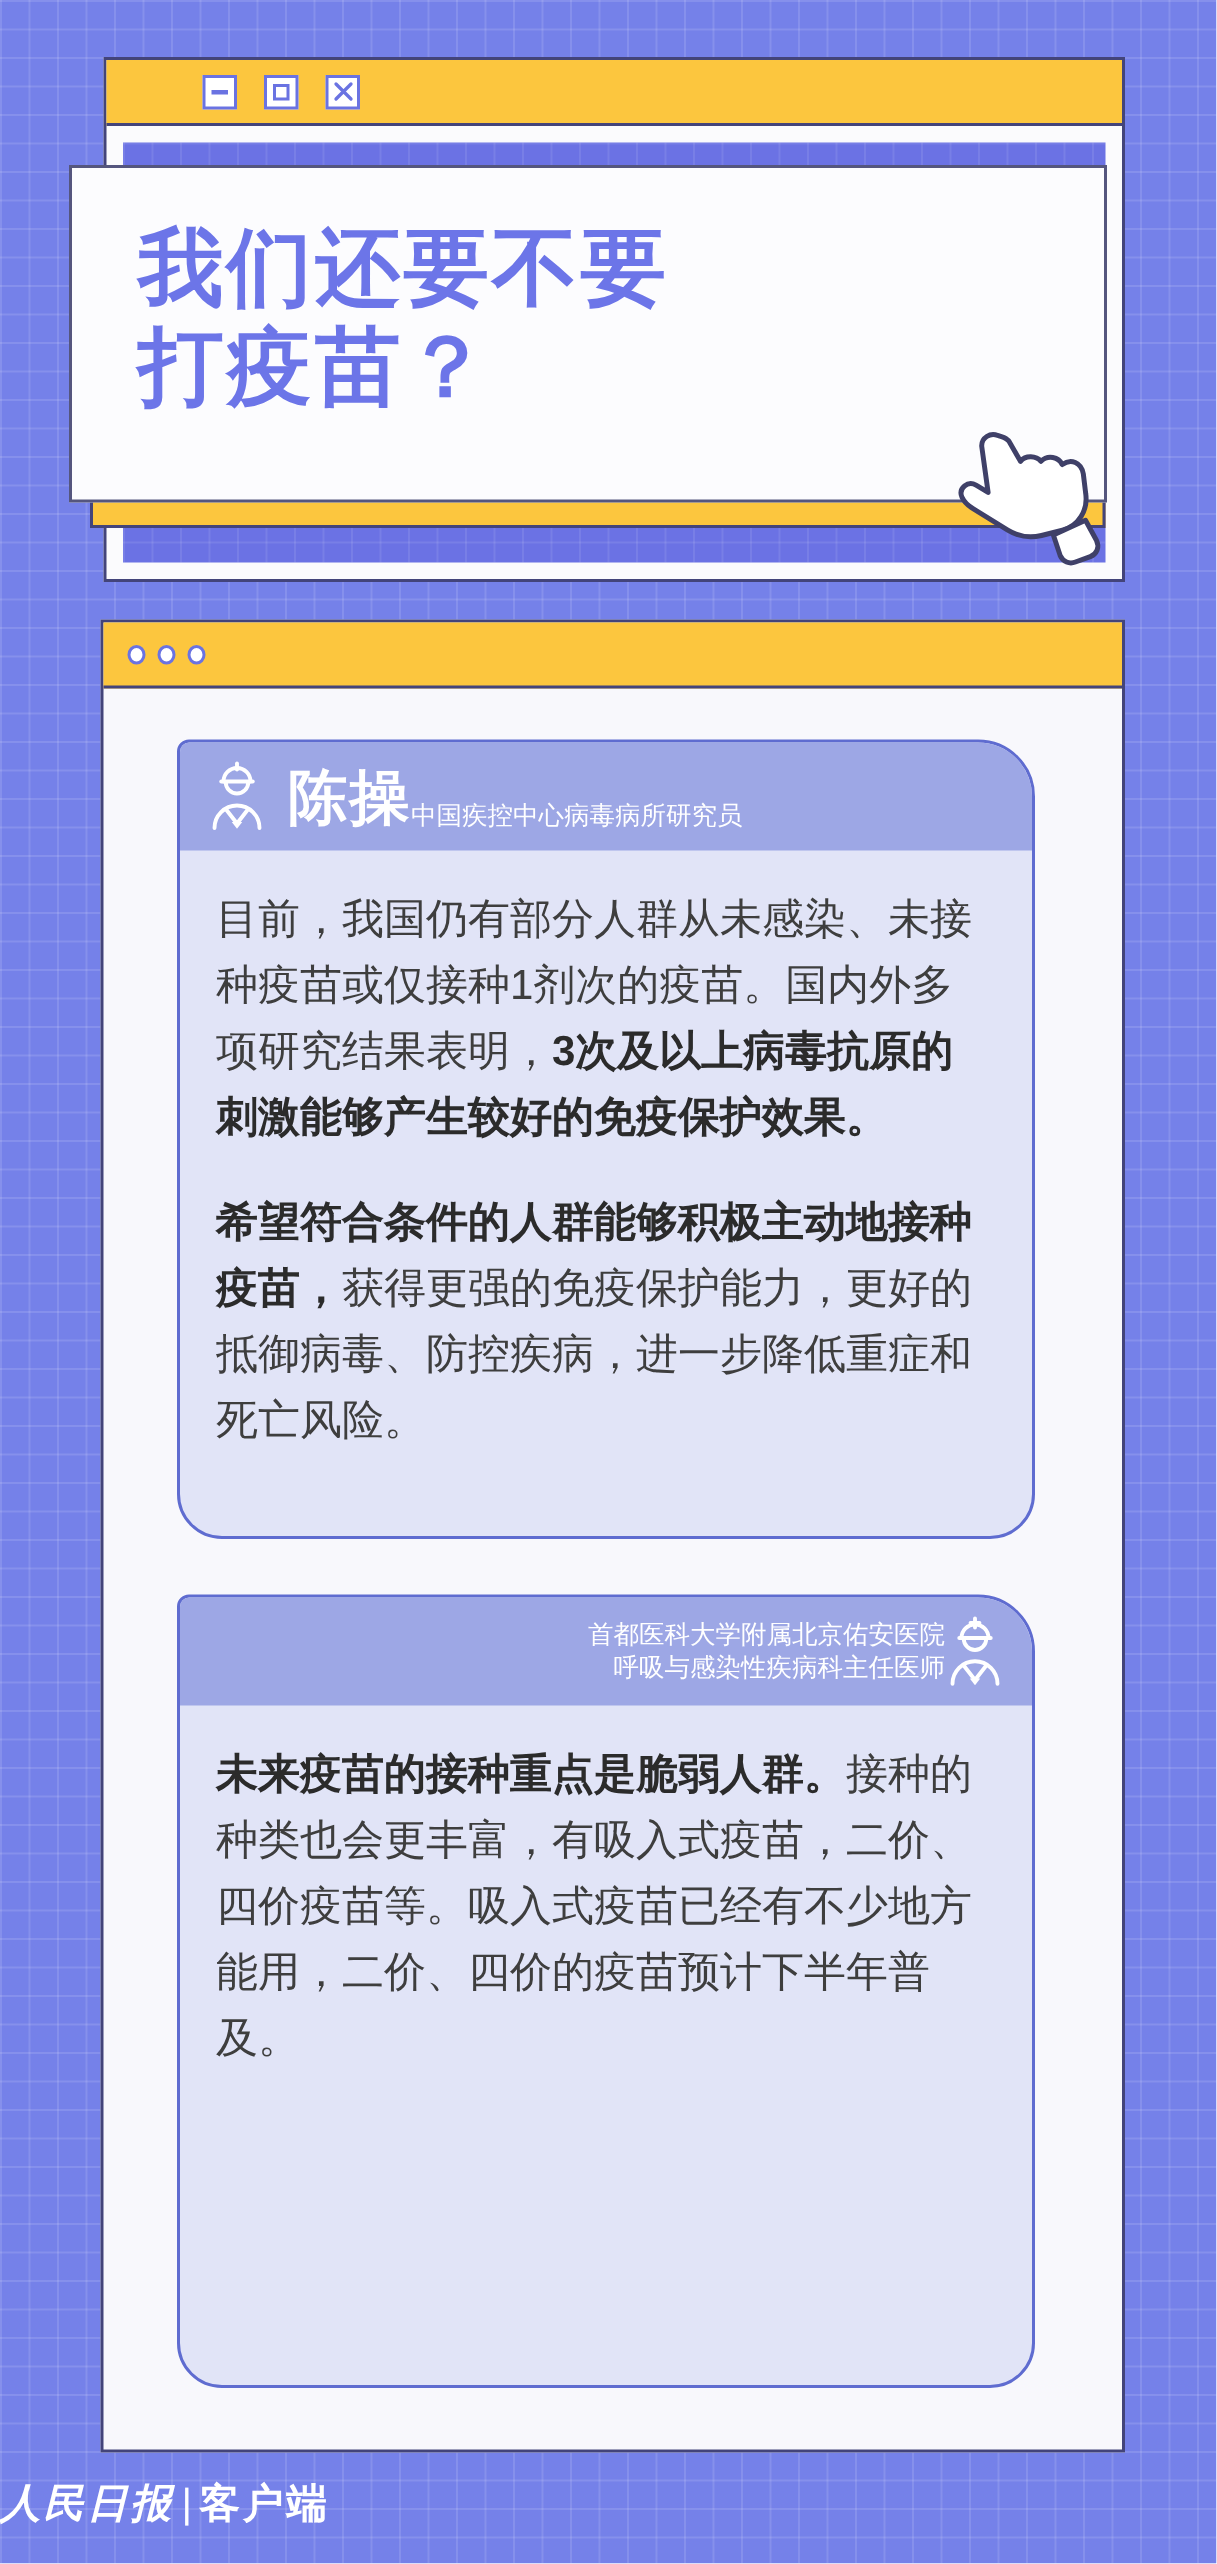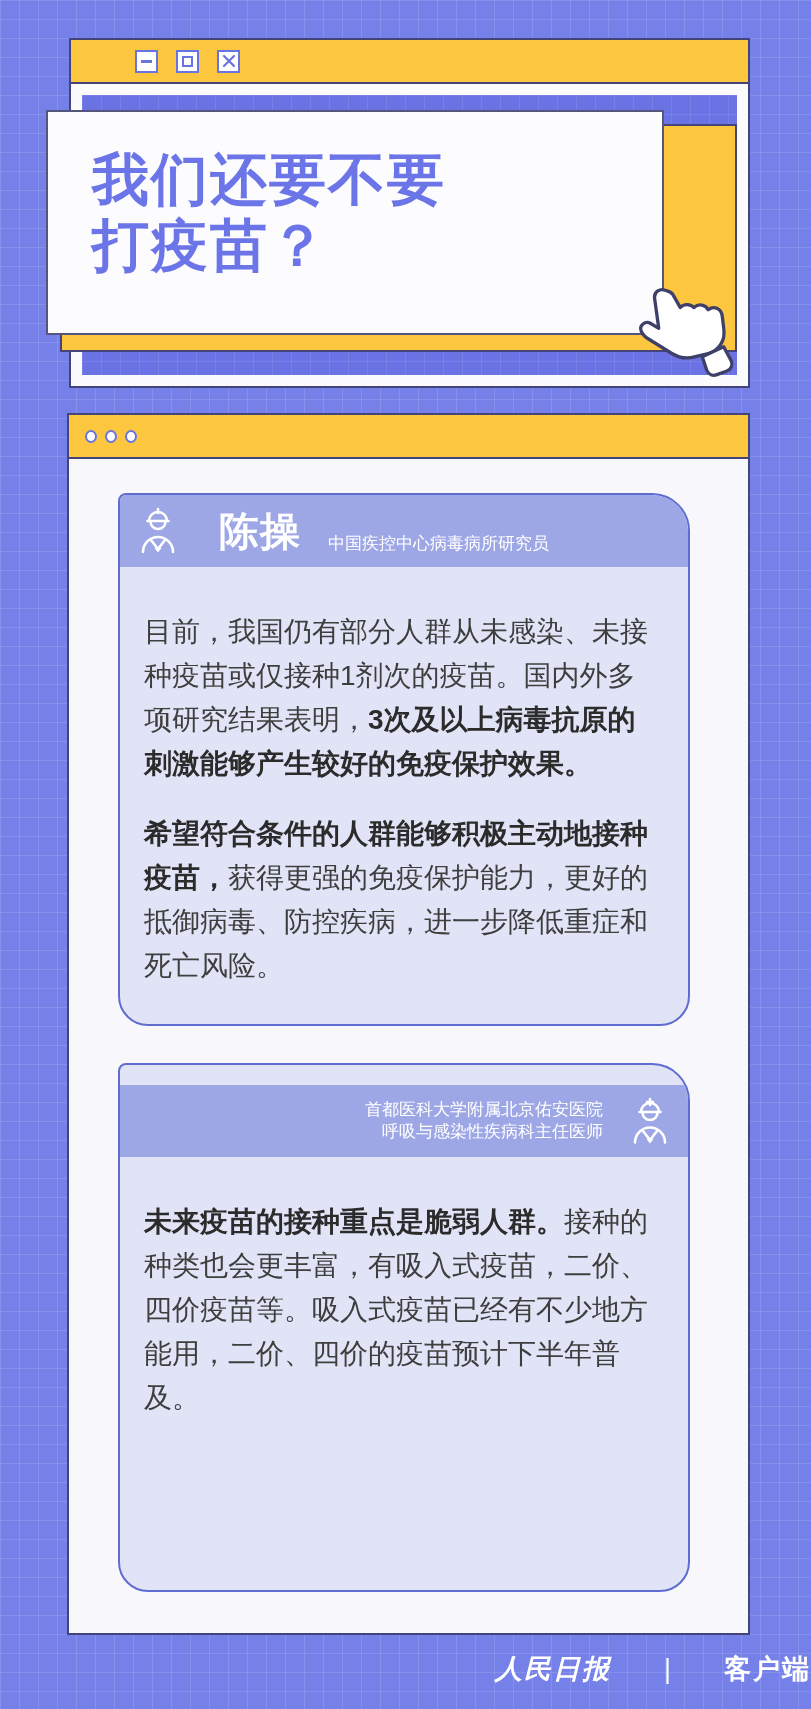--- a/index.html
+++ b/index.html
@@ -39,21 +39,21 @@
       linear-gradient(rgba(255,255,255,.09) 1px, transparent 1px),
       linear-gradient(90deg, rgba(255,255,255,.09) 1px, transparent 1px);
     background-size:19px 19px;
   }
 
   .yellow-offset {
     position:absolute; left:60px; top:124px; width:677px; height:228px;
     background:#fcc63e; border:2px solid #43447a;
   }
   .title-card {
-    position:absolute; left:46px; top:110px; width:618px; height:225px;
+    position:absolute; left:46px; top:110px; width:692px; height:225px;
     background:#fcfcfe; border:2px solid #55567e; padding:34px 4px 0 44px;
   }
   .big-title {
     font-size:57px; line-height:1.16; font-weight:900; letter-spacing:2px;
     color:#6c75e8;
   }
   .hand-cursor { position:absolute; left:638px; top:278px; width:102px; height:106px; transform:rotate(-14deg); }
 
   
   .window2 {
@@ -63,37 +63,37 @@
   .window2 .titlebar { padding-left:16px; gap:8px; }
   .dot { width:12px; height:13px; border-radius:50%; background:#fff; border:2.5px solid #6a73e2; }
 
   .expert-card {
     width:572px; margin-left:49px; border:2px solid #5f6cd0;
     border-radius:8px 38px 30px 30px; overflow:hidden; background:#e1e4f7;
   }
   .card1 { margin-top:34px; height:533px; }
   .card2 { margin-top:37px; height:529px; }
   .card-header {
-    height:72px; background:#9da7e5; display:flex; align-items:center; padding:0 18px;gap:27px;
+    height:72px; background:#9da7e5; display:flex; align-items:center; padding:0 18px;
   }
-  .card-header.right { justify-content:flex-end;margin-top:20px; }
+  .card-header.right { justify-content:flex-end; }
   .doctor-icon { width:40px; height:48px; flex:none; }
   .expert-name { font-size:40px; font-weight:700; color:#ffffff; letter-spacing:1px; }
   .card1 .expert-name { margin-left:14px; }
   .card2 .expert-name { margin:0 10px 0 14px; }
   .expert-title { font-size:17px; color:#ffffff; margin-left:0; align-self:flex-end; margin-bottom:12px; }
   .expert-title2 { font-size:17px; line-height:1.3; color:#ffffff; text-align:right; }
-  .card-body { padding:24px 38px 0 24px;margin-top:19px; }
+  .card-body { padding:24px 38px 0 24px; }
   .card-body p.para { font-size:28px; line-height:44px; color:#3e3e3e; margin-bottom:26px; }
   .card-body p.para span.b { font-weight:700; color:#2b2b2b; }
 
   
   .footer {
     position:absolute; left:0; top:1646px; width:811px; height:46px;
-    display:flex; align-items:center; justify-content:flex-end; color:#ffffff;gap:48px;
+    display:flex; align-items:center; justify-content:flex-start; color:#ffffff;
   }
   .brand-script { font-family:"DejaVu Serif","Liberation Serif",serif; font-style:italic; font-weight:700; font-size:27px; letter-spacing:2px; }
   .brand-divider { font-size:27px; font-weight:400; margin:0 5px; }
   .brand-suffix { font-size:27px; font-weight:900; letter-spacing:2px; }
 </style>
 </head>
 <body>
 
 <div id="page">
 

